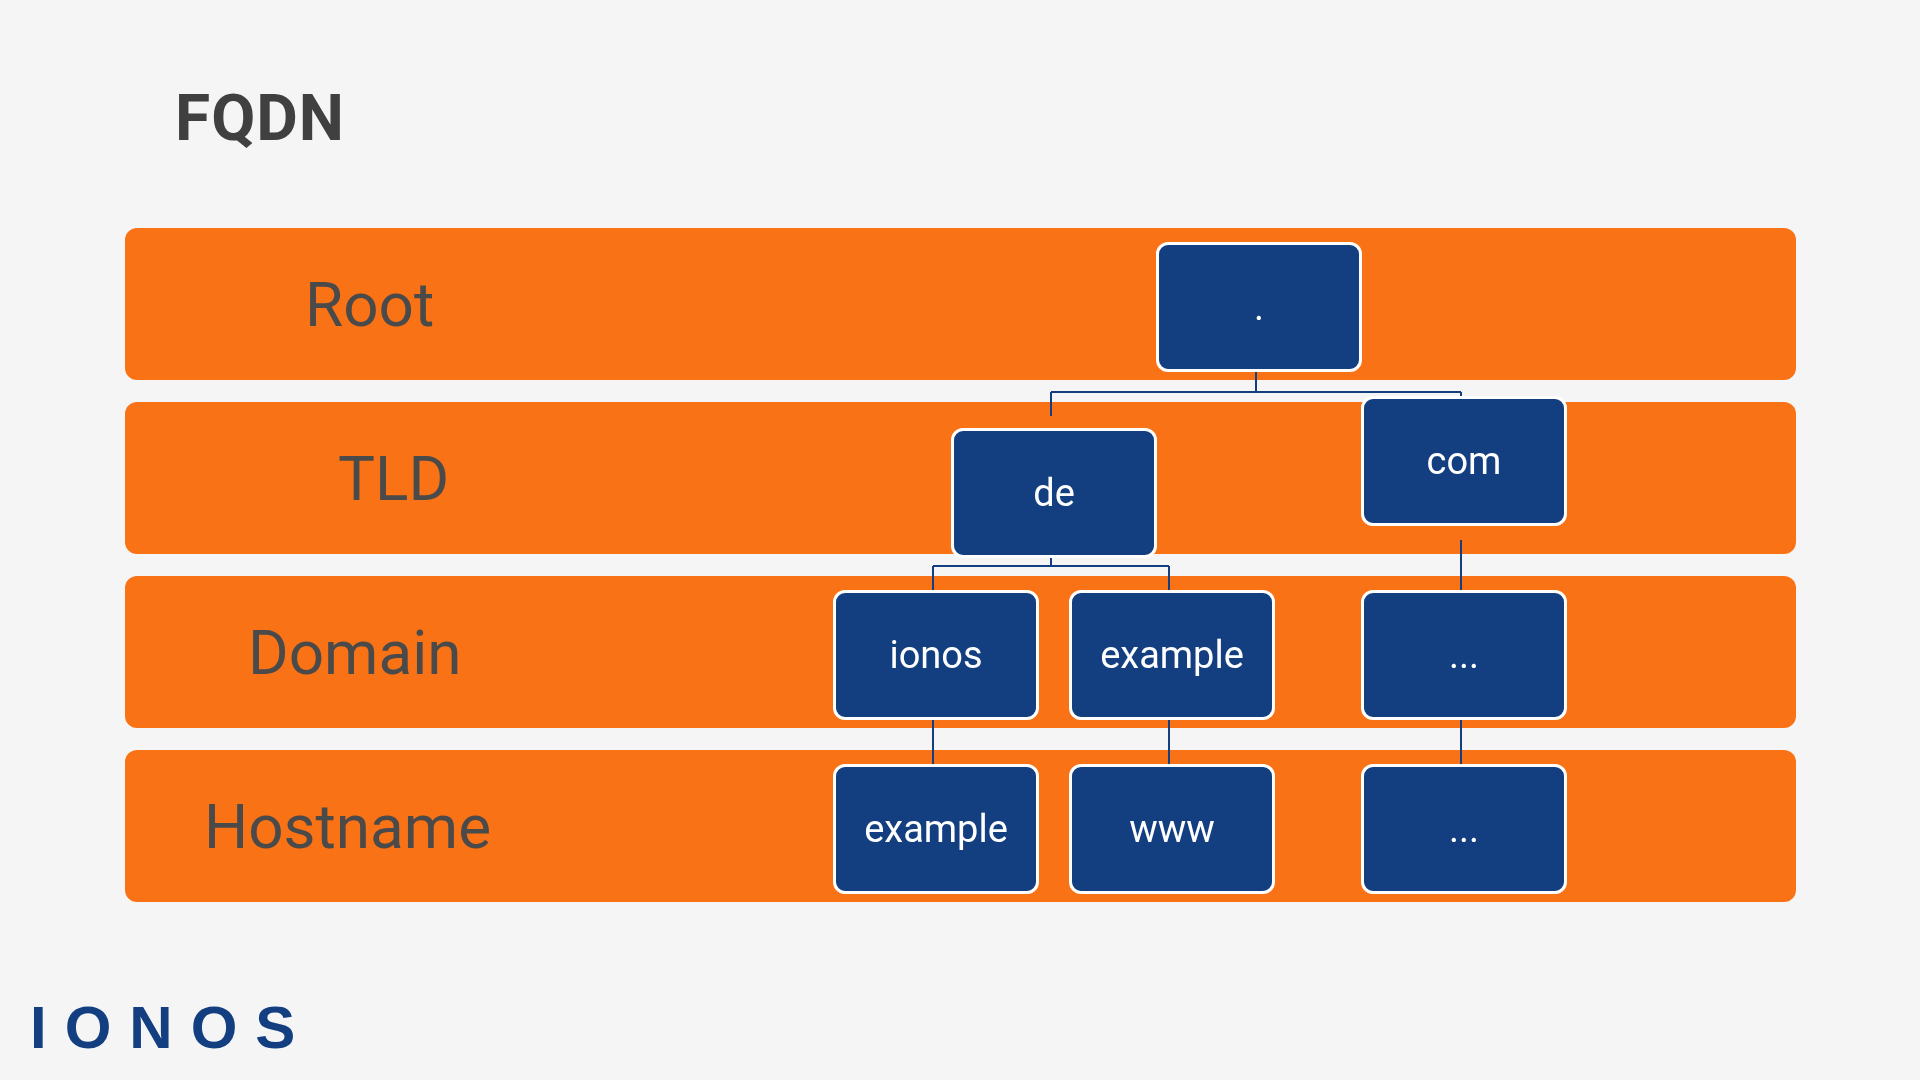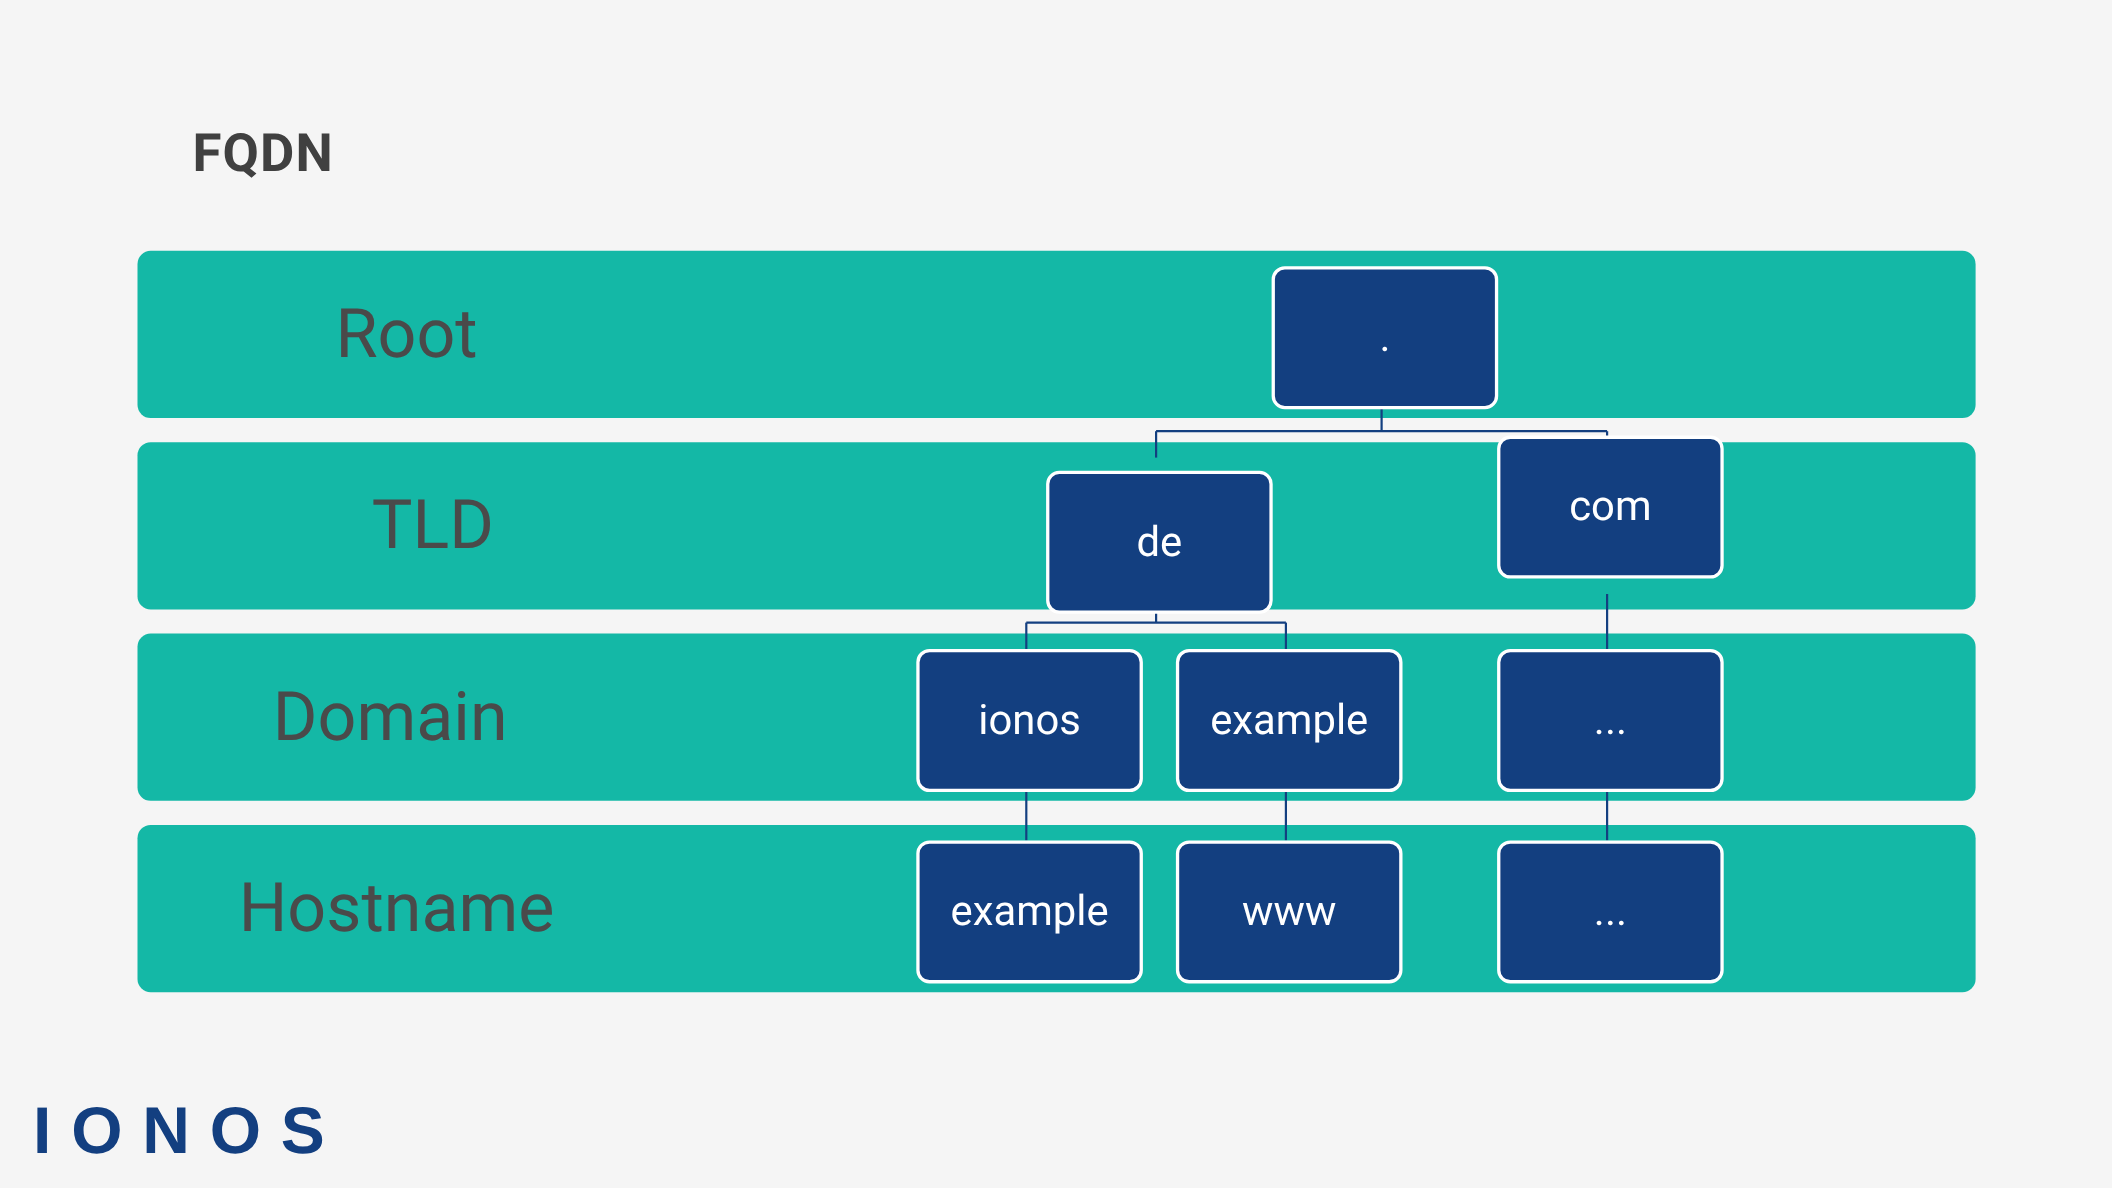--- a/index.html
+++ b/index.html
@@ -1,17 +1,17 @@
 <!DOCTYPE html>
 <html><head>
 <meta charset="utf-8">
 <style>
   html,body{margin:0;padding:0;width:1920px;height:1080px;background:#f5f5f5;font-family:-apple-system,BlinkMacSystemFont,"Segoe UI",Roboto,sans-serif;position:relative;overflow:hidden}
-  .title{position:absolute;left:175px;top:110px;font-size:48px;font-weight:700;color:#404040;letter-spacing:1px}
-  .row{position:absolute;left:125px;width:1671px;height:152px;background:#14b8a6;border-radius:12px}
+  .title{position:absolute;left:175px;top:81px;font-size:64px;font-weight:700;color:#404040;letter-spacing:1px}
+  .row{position:absolute;left:125px;width:1671px;height:152px;background:#f97316;border-radius:12px}
   .row.r1{top:228px}
   .row.r2{top:402px}
   .row.r3{top:576px}
   .row.r4{top:750px}
   .rowlabel{position:absolute;top:50%;transform:translateY(-50%);font-size:62px;color:#4a4a4a}
   .node{position:absolute;background:#133f80;border:3px solid #fff;border-radius:12px;color:#fff;display:flex;align-items:center;justify-content:center;font-size:38px;font-weight:400;z-index:5}
   .logo{position:absolute;left:30px;bottom:18px;color:#133f80;font-size:60px;font-weight:700;letter-spacing:18px;font-family:Arial,sans-serif}
   svg.connectors{position:absolute;left:0;top:0;width:1920px;height:1080px;pointer-events:none;z-index:1}
   svg.connectors line{stroke:#133f80;stroke-width:2}
 </style>
@@ -21,21 +21,21 @@
 <div class="row r1">
     <span class="rowlabel" style="left:180px">Root</span>
   </div>
 <div class="row r2">
     <span class="rowlabel" style="left:213px">TLD</span>
   </div>
 <div class="row r3">
     <span class="rowlabel" style="left:123px">Domain</span>
   </div>
 <div class="row r4">
-    <span class="rowlabel" style="left:92px">Hostname</span>
+    <span class="rowlabel" style="left:79px">Hostname</span>
   </div>
 
 <div class="title">FQDN</div>
 
 <div class="node" style="left:1156px;top:242px;width:200px;height:124px">.</div>
 
 <div class="node" style="left:951px;top:428px;width:200px;height:124px">de</div>
 <div class="node" style="left:1361px;top:396px;width:200px;height:124px">com</div>
 
 <div class="node" style="left:833px;top:590px;width:200px;height:124px">ionos</div>

